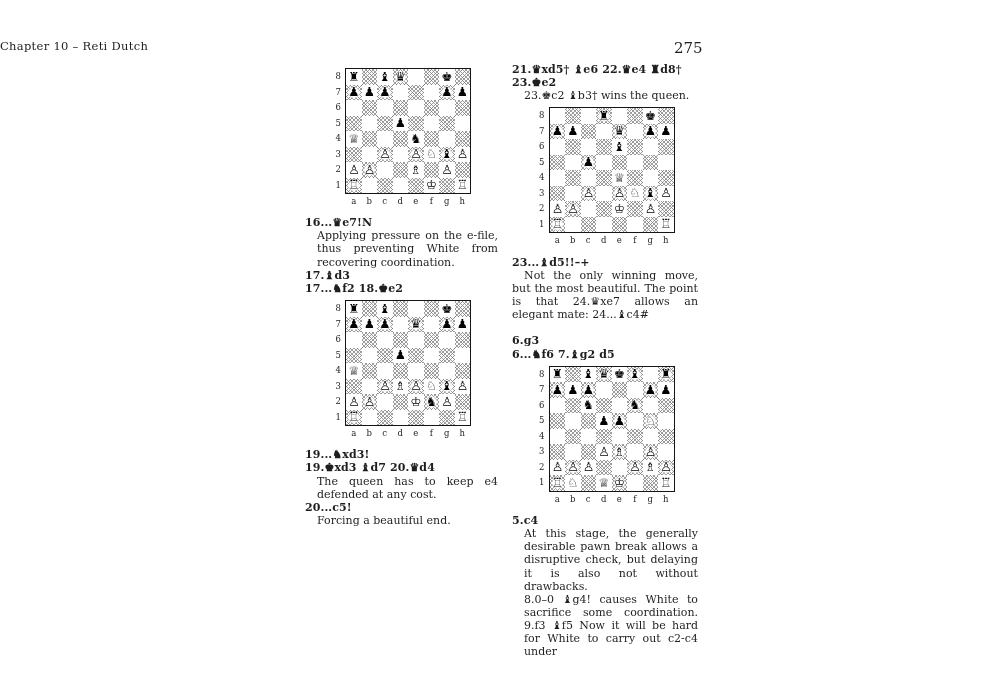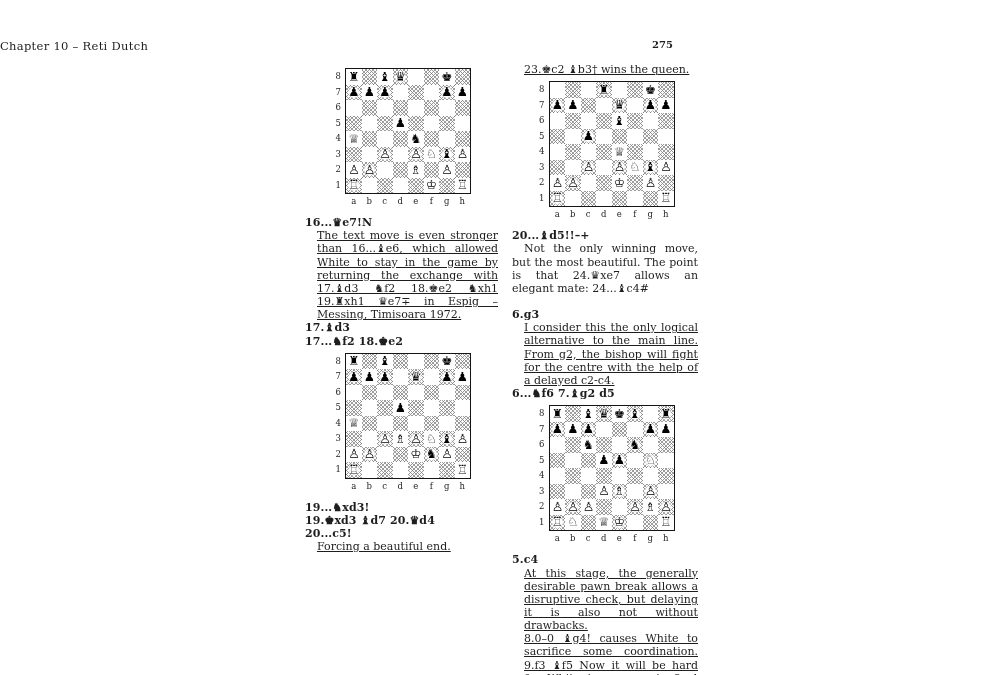--- a/index.html
+++ b/index.html
@@ -1,26 +1,26 @@
 <!DOCTYPE html>
 <html><head>
 <meta charset="utf-8">
 <style>
   html,body{margin:0;padding:0;background:#ffffff;}
   .page{position:relative;width:1000px;height:675px;background:#ffffff;
         font-family:"DejaVu Serif","Liberation Serif",serif;color:#1e1e1e;overflow:hidden;}
   .header-title{position:absolute;top:39px;left:0;width:100%;text-align:left;
         font-size:11.5px;letter-spacing:.3px;}
-  .page-number{position:absolute;top:39px;left:652px;font-size:10px;font-weight:bold;}
+  .page-number{position:absolute;top:39px;left:674px;font-size:15px;}
   .columns{position:absolute;left:305px;top:63px;display:flex;gap:14px;}
   .col{font-size:11px;line-height:13.15px;}
   .col-left{width:193px;}
   .col-right{width:186px;}
   .move-line{font-weight:bold;letter-spacing:.1px;}
-  .para{padding-left:12px;text-align:justify;text-decoration:underline;}
+  .para{padding-left:12px;text-align:justify;}
   .para-first{text-indent:12px;text-align:justify;}
   .gap{height:13px;}
   
   .diagram{display:flex;justify-content:center;margin:5px 0 8px 0;}
   .ranks{padding-top:1px;}
   .rank-label{display:block;height:15.5px;line-height:15.5px;font-size:8.5px;
         width:9px;text-align:right;margin-right:4px;}
   .board{width:124px;height:124px;border:1px solid #151515;box-sizing:content-box;
         display:grid;grid-template-columns:repeat(8,15.5px);grid-template-rows:repeat(8,15.5px);}
   .sq{display:flex;align-items:center;justify-content:center;overflow:hidden;}
@@ -175,21 +175,21 @@
               <span class="file-label">c</span>
               <span class="file-label">d</span>
               <span class="file-label">e</span>
               <span class="file-label">f</span>
               <span class="file-label">g</span>
               <span class="file-label">h</span>
             </div>
           </div>
         </div>
         <div class="move-line">16...♛e7!N</div>
-        <div class="para">The text move is even stronger than 16...♝e6, which allowed White to stay in the game by returning the exchange with 17.♝d3 ♞f2 18.♚e2 ♞xh1 19.♜xh1 ♛e7∓ in Espig – Messing, Timisoara 1972.</div>
+        <div class="para">Applying pressure on the e-file, thus preventing White from recovering coordination.</div>
         <div class="move-line">17.♝d3</div>
         <div class="move-line">17...♞f2 18.♚e2</div>
         <div class="diagram">
           <div class="ranks">
             <span class="rank-label">8</span>
             <span class="rank-label">7</span>
             <span class="rank-label">6</span>
             <span class="rank-label">5</span>
             <span class="rank-label">4</span>
             <span class="rank-label">3</span>
@@ -318,24 +318,26 @@
               <span class="file-label">d</span>
               <span class="file-label">e</span>
               <span class="file-label">f</span>
               <span class="file-label">g</span>
               <span class="file-label">h</span>
             </div>
           </div>
         </div>
         <div class="move-line">19...♞xd3!</div>
         <div class="move-line">19.♚xd3 ♝d7 20.♛d4</div>
+        <div class="para">The queen has to keep e4 defended at any cost.</div>
         <div class="move-line">20...c5!</div>
         <div class="para">Forcing a beautiful end.</div>
       </div>
     <div class="col col-right" id="col-right">
+        <div class="move-line">21.♛xd5† ♝e6 22.♛e4 ♜d8† 23.♚e2</div>
         <div class="para">23.♚c2 ♝b3† wins the queen.</div>
         <div class="diagram">
           <div class="ranks">
             <span class="rank-label">8</span>
             <span class="rank-label">7</span>
             <span class="rank-label">6</span>
             <span class="rank-label">5</span>
             <span class="rank-label">4</span>
             <span class="rank-label">3</span>
             <span class="rank-label">2</span>
@@ -455,25 +457,24 @@
               <span class="file-label">b</span>
               <span class="file-label">c</span>
               <span class="file-label">d</span>
               <span class="file-label">e</span>
               <span class="file-label">f</span>
               <span class="file-label">g</span>
               <span class="file-label">h</span>
             </div>
           </div>
         </div>
-        <div class="move-line">20...♝d5!!–+</div>
+        <div class="move-line">23...♝d5!!–+</div>
         <div class="para-first">Not the only winning move, but the most beautiful. The point is that 24.♛xe7 allows an elegant mate: 24...♝c4#</div>
         <div class="gap"></div>
         <div class="move-line">6.g3</div>
-        <div class="para">I consider this the only logical alternative to the main line. From g2, the bishop will fight for the centre with the help of a delayed c2-c4.</div>
         <div class="move-line">6...♞f6 7.♝g2 d5</div>
         <div class="diagram">
           <div class="ranks">
             <span class="rank-label">8</span>
             <span class="rank-label">7</span>
             <span class="rank-label">6</span>
             <span class="rank-label">5</span>
             <span class="rank-label">4</span>
             <span class="rank-label">3</span>
             <span class="rank-label">2</span>

